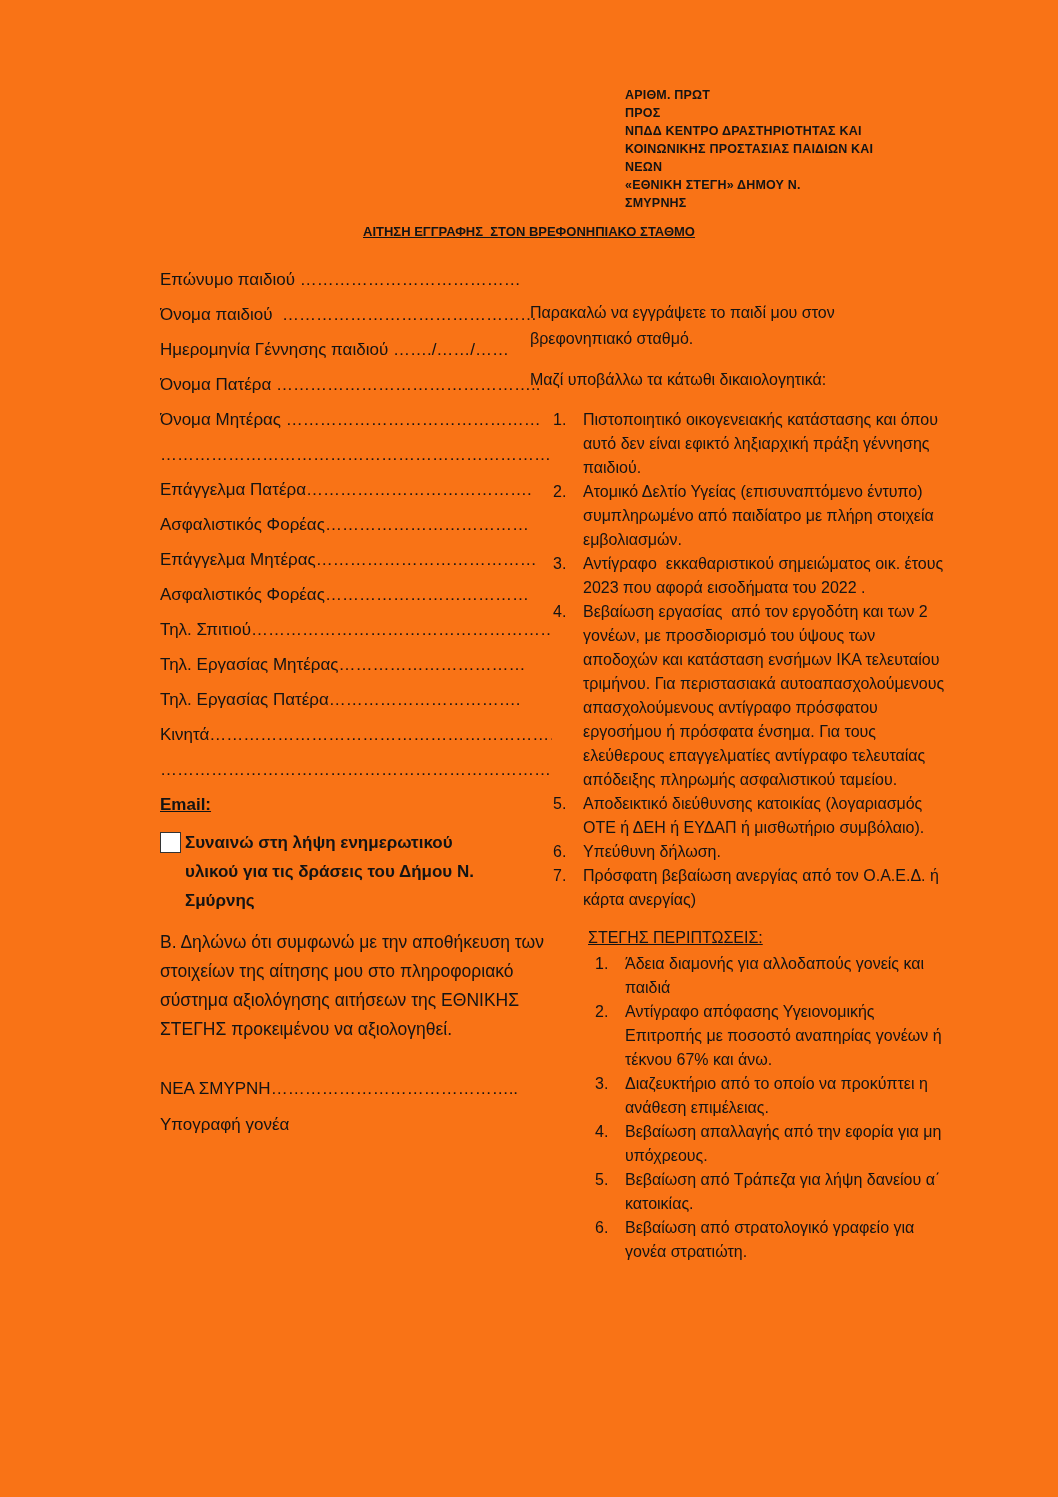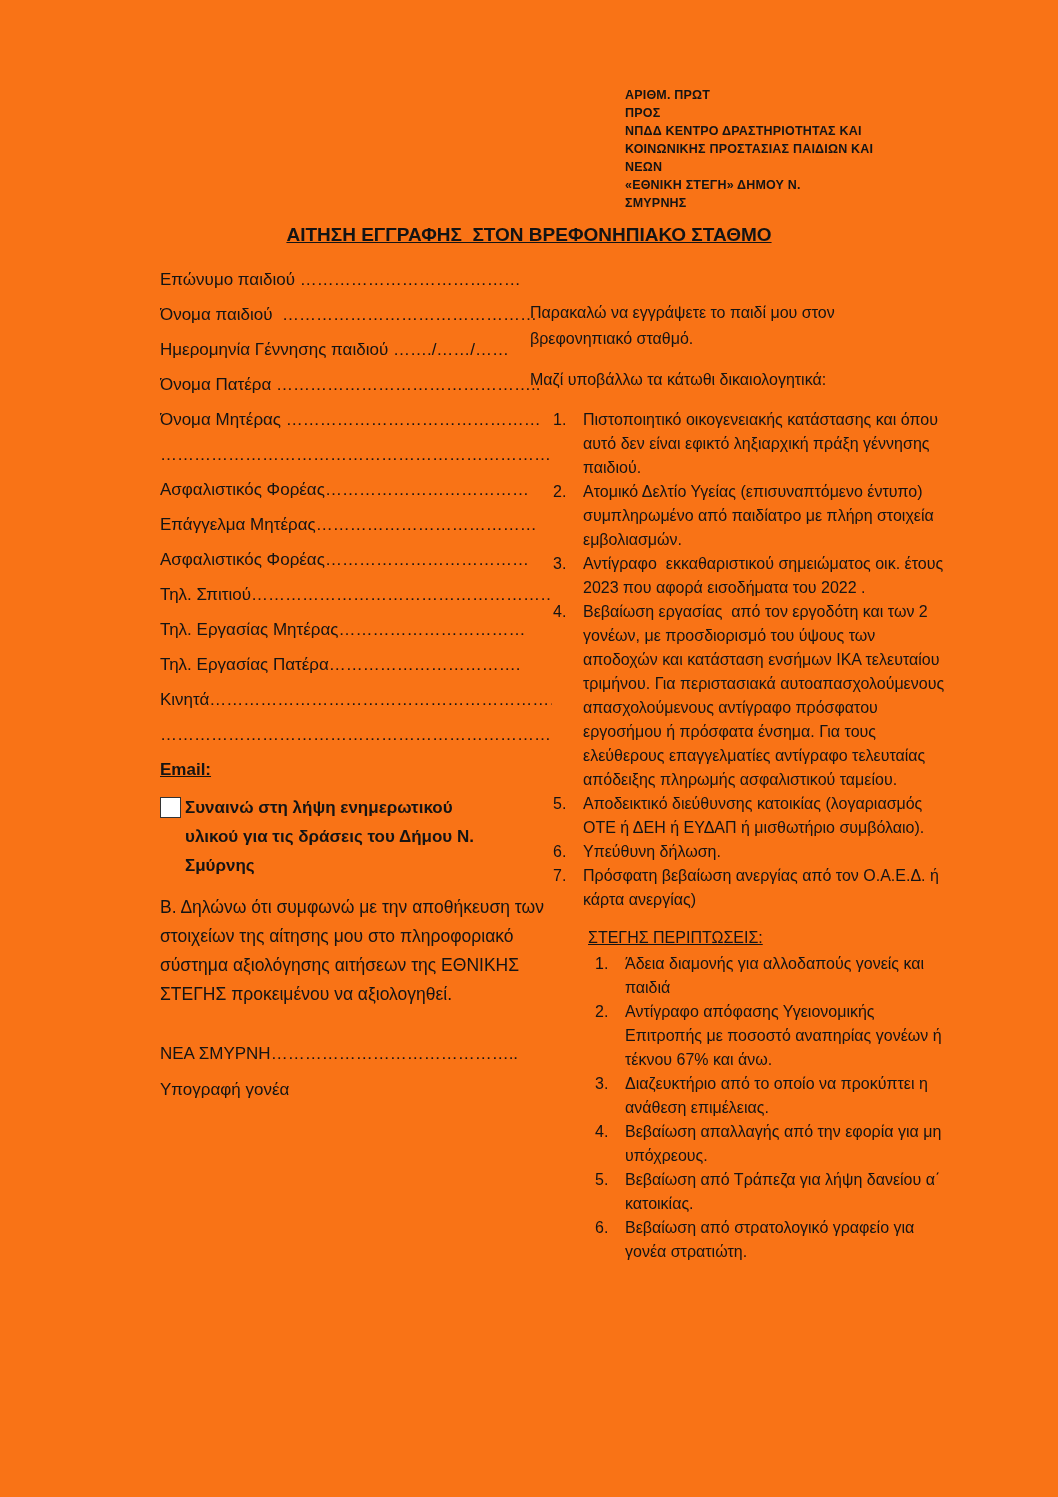--- a/index.html
+++ b/index.html
@@ -14,21 +14,21 @@
   }
   
   .hdr {
     position:absolute; left:625px; top:86px; width:250px;
     font-size:12.5px; line-height:18px; font-weight:600;
     letter-spacing:0.2px;
   }
   
   .title {
     position:absolute; top:224px; left:0; width:100%;
-    text-align:center; font-size:19px; font-weight:bold;
+    text-align:center; font-size:13px; font-weight:bold;
     text-decoration:underline; white-space:pre-wrap;
   }
   
   .col-left {
     position:absolute; left:160px; top:262px; width:392px;
     font-size:17px;
   }
   .field { height:35px; line-height:35px; white-space:pre; overflow:hidden; }
   .email-label { font-weight:bold; text-decoration:underline; }
   .consent { display:flex; gap:4px; margin-top:6px; }
@@ -74,20 +74,21 @@
 
   <div class="title">ΑΙΤΗΣΗ ΕΓΓΡΑΦΗΣ  ΣΤΟΝ ΒΡΕΦΟΝΗΠΙΑΚΟ ΣΤΑΘΜΟ</div>
 
   <div class="col-left">
     <div class="field">Επώνυμο παιδιού …………………………………</div>
     <div class="field">Όνομα παιδιού  ………………………………………</div>
     <div class="field">Ημερομηνία Γέννησης παιδιού ……./……/……</div>
     <div class="field">Όνομα Πατέρα ………………………………………..</div>
     <div class="field">Όνομα Μητέρας ………………………………………</div>
     <div class="field">…………………………………………………………………….</div>
+    <div class="field">Επάγγελμα Πατέρα………………………………….</div>
     <div class="field">Ασφαλιστικός Φορέας………………………………</div>
     <div class="field">Επάγγελμα Μητέρας…………………………………</div>
     <div class="field">Ασφαλιστικός Φορέας………………………………</div>
     <div class="field">Τηλ. Σπιτιού……………………………………………….</div>
     <div class="field">Τηλ. Εργασίας Μητέρας……………………………</div>
     <div class="field">Τηλ. Εργασίας Πατέρα…………………………….</div>
     <div class="field">Κινητά…………………………………………………………</div>
     <div class="field">……………………………………………………………………</div>
     <div class="field email-label">Email:</div>
 

